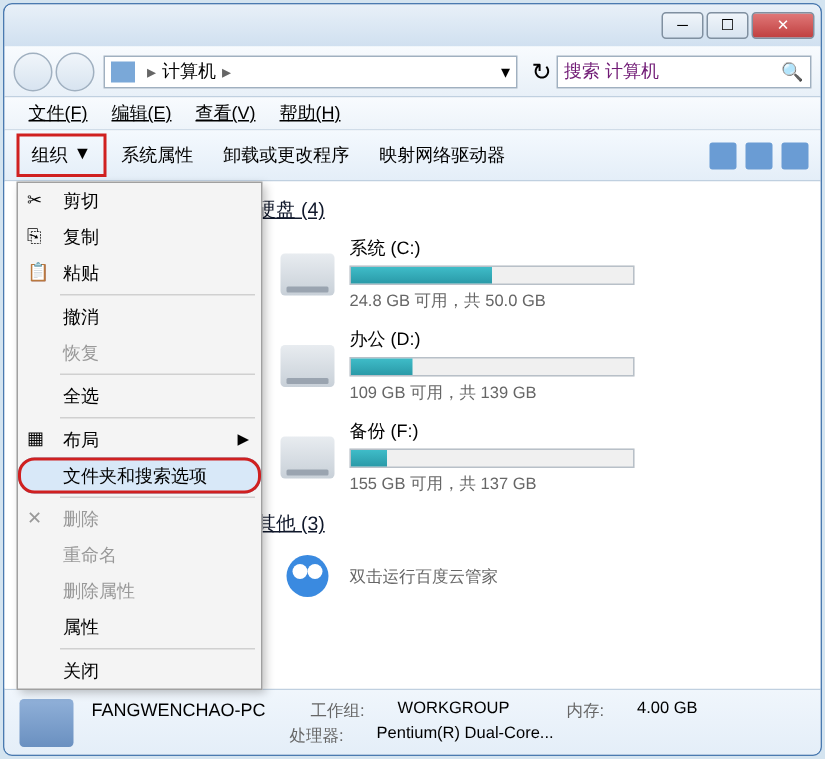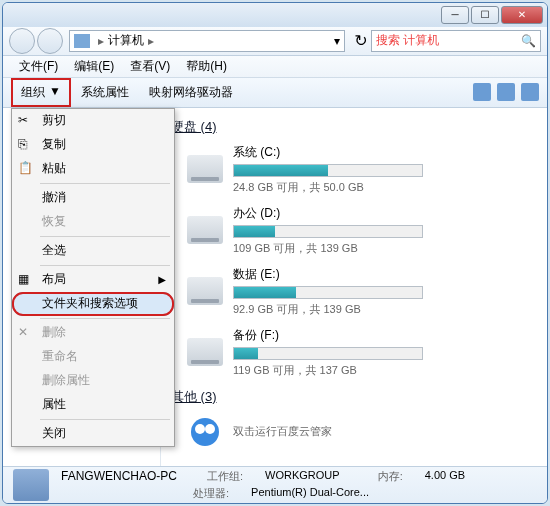--- a/index.html
+++ b/index.html
@@ -12,25 +12,25 @@
     .titlebar-btn.close { background: linear-gradient(#e07878, #c04040); color: #fff; width: 42px; }
     .titlebar-btn.norm { background: linear-gradient(#f0f5fa, #d8e4f0); }
     
     .navbar { height: 34px; background: linear-gradient(#f8fbfe, #e8f0f8); display: flex; align-items: center; padding: 0 6px; border-bottom: 1px solid #c0d0e0; }
     .nav-btns { display: flex; gap: 2px; }
     .nav-circle { width: 26px; height: 26px; border-radius: 50%; background: linear-gradient(#f0f5fa, #d8e4f0); border: 1px solid #a0b0c0; }
     .addressbar { flex: 1; height: 22px; margin: 0 6px; background: #fff; border: 1px solid #a0b0c0; display: flex; align-items: center; padding: 0 4px; font-size: 12px; }
     .addr-icon { width: 16px; height: 14px; background: #7aa8d8; margin-right: 4px; }
     .addr-sep { margin: 0 4px; color: #666; }
     .addr-refresh { width: 20px; text-align: center; }
-    .searchbox { width: 170px; height: 22px; background: #fff; border: 1px solid #a0b0c0; display: flex; align-items: center; padding: 0 4px; font-size: 12px; color: #ef4444; }
+    .searchbox { width: 170px; height: 22px; background: #fff; border: 1px solid #a0b0c0; display: flex; align-items: center; padding: 0 4px; font-size: 12px; color: #701a75; }
     .search-icon { margin-left: auto; }
     
     .menubar { height: 22px; background: linear-gradient(#f8fbfe, #eef4fa); display: flex; align-items: center; padding: 0 8px; font-size: 12px; border-bottom: 1px solid #d0dce8; }
-    .menu-item { padding: 2px 8px; cursor: default; }
+    .menu-item { padding: 2px 8px; cursor: default; text-decoration: underline; }
     
     .toolbar { height: 34px; background: linear-gradient(#f4f9fe, #e4eef8); display: flex; align-items: center; padding: 0 8px; font-size: 12px; border-bottom: 1px solid #c0d0e0; }
     .tb-organize { padding: 4px 8px; border: 2px solid #d02020; display: flex; align-items: flex-start; gap: 4px; }
     .tb-item { padding: 4px 10px; }
     .tb-right { margin-left: auto; display: flex; gap: 6px; }
     .tb-icon { width: 18px; height: 18px; background: #6a9cd4; border-radius: 2px; }
     
     .content { flex: 1; display: flex; position: relative; background: #fff; }
     
     .dropdown { position: absolute; left: 8px; top: 0; width: 164px; background: #f4f4f4; border: 1px solid #a0a0a0; box-shadow: 2px 2px 6px rgba(0,0,0,0.25); z-index: 10; }
@@ -105,20 +105,21 @@
     <div class="menu-item">查看(V)</div>
     <div class="menu-item">帮助(H)</div>
   </div>
 
   <div class="toolbar">
     <div class="tb-organize">
       <span>组织</span>
       <span>▼</span>
     </div>
     <div class="tb-item">系统属性</div>
+    <div class="tb-item">卸载或更改程序</div>
     <div class="tb-item">映射网络驱动器</div>
     <div class="tb-right">
       <div class="tb-icon"></div>
       <div class="tb-icon"></div>
       <div class="tb-icon"></div>
     </div>
   </div>
 
   <div class="content">
 
@@ -204,39 +205,29 @@
         <div class="drive-icon"></div>
         <div class="drive-info">
           <div class="drive-name">办公 (D:)</div>
           <div class="drive-bar">
               <div class="drive-fill" style="width:22%"></div>
             </div>
           <div class="drive-text">109 GB 可用，共 139 GB</div>
         </div>
       </div>
 
-      <div class="drive-row">
-        <div class="drive-icon"></div>
-        <div class="drive-info">
-          <div class="drive-name">数据 (E:)</div>
-          <div class="drive-bar">
-              <div class="drive-fill" style="width:33%"></div>
-            </div>
-          <div class="drive-text">92.9 GB 可用，共 139 GB</div>
-        </div>
-      </div>
 
       <div class="drive-row">
         <div class="drive-icon"></div>
         <div class="drive-info">
           <div class="drive-name">备份 (F:)</div>
           <div class="drive-bar">
               <div class="drive-fill" style="width:13%"></div>
             </div>
-          <div class="drive-text">119 GB 可用，共 137 GB</div>
+          <div class="drive-text">155 GB 可用，共 137 GB</div>
         </div>
       </div>
 
       <div class="section-hdr">其他 (3)</div>
 
       <div class="drive-row">
         <div class="other-icon">
             <div class="baidu-icon"></div>
           </div>
         <div class="drive-info">

